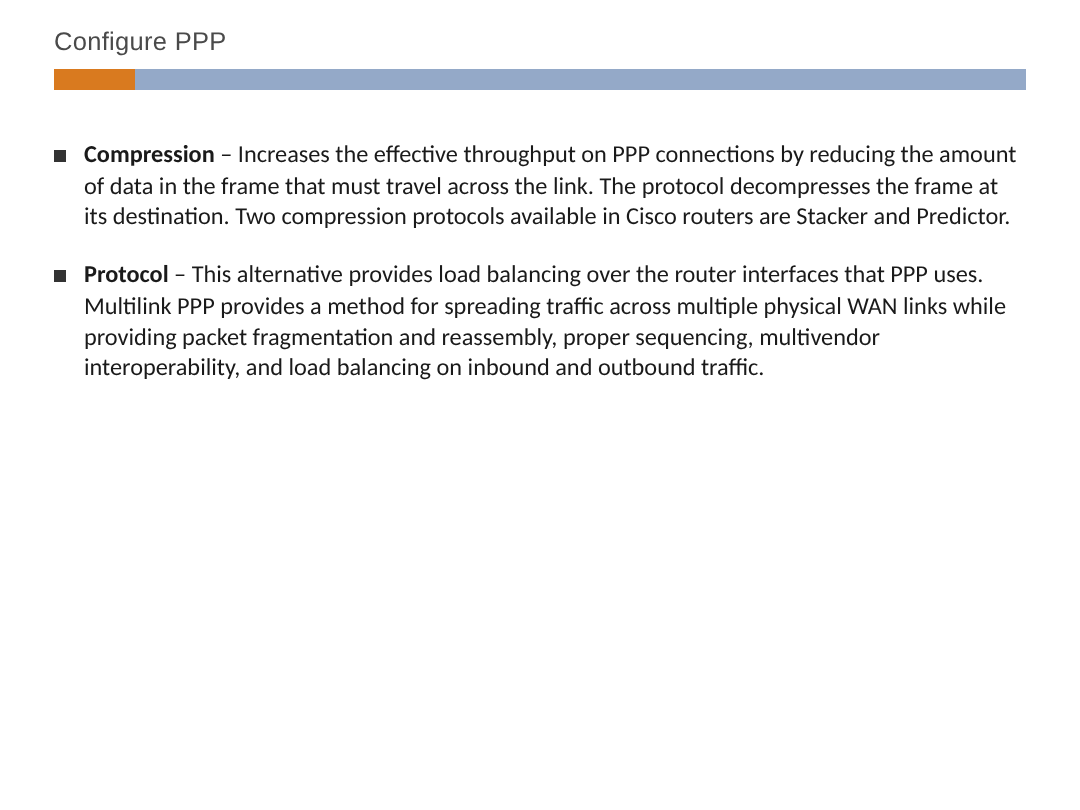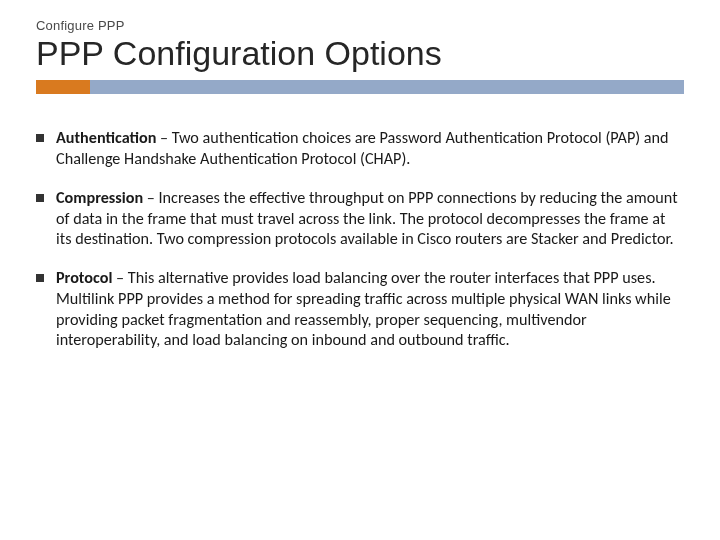--- a/index.html
+++ b/index.html
@@ -1,47 +1,40 @@
 <!DOCTYPE html>
 <html><head>
 <meta charset="utf-8">
 <style>
   * { box-sizing: border-box; margin: 0; padding: 0; }
   html, body { width: 720px; height: 540px; background: #fff; font-family: Calibri, "Segoe UI", Arial, sans-serif; color: #222; }
   .slide { width: 720px; height: 540px; position: relative; padding: 18px 36px 24px 36px; }
-  .pretitle { font-size: 13px; color: #4a4a4a; margin-bottom: 2px; font-family: Arial, sans-serif; letter-spacing: 0.2px; }
+  .pretitle { font-size: 17px; color: #4a4a4a; margin-bottom: 2px; font-family: Arial, sans-serif; letter-spacing: 0.2px; }
   .title { font-size: 34px; font-weight: 400; color: #262626; font-family: Arial, sans-serif; line-height: 1.1; }
   .accentbar { margin-top: 8px; height: 14px; width: 100%; display: flex; }
   .accentbar .orange { width: 54px; height: 14px; background: #d97a1f; }
   .accentbar .blue { flex: 1; height: 14px; background: #94a9c8; }
   .bullets { margin-top: 34px; padding: 0 4px 0 0; }
   .item { display: flex; align-items: flex-start; margin-bottom: 18px; font-size: 16.2px; line-height: 1.28; color: #1a1a1a; }
   .item .marker { width: 8px; height: 8px; background: #333; margin-top: 6px; margin-right: 12px; flex-shrink: 0; }
   .item .text { flex: 1; }
   .item .term { font-weight: 700; }
 </style>
 </head>
 <body>
 
 <div class="slide">
   <div class="pretitle">Configure PPP</div>
-  <div class="title">PPP Configuration Options</div>
   <div class="accentbar">
     <div class="orange"></div>
     <div class="blue"></div>
   </div>
 
   <div class="bullets">
 
-    <div class="item">
-      <div class="marker"></div>
-      <div class="text">
-        <span class="term">Authentication</span><span> – Two authentication choices are Password Authentication Protocol (PAP) and Challenge Handshake Authentication Protocol (CHAP).</span>
-      </div>
-    </div>
 
     <div class="item">
       <div class="marker"></div>
       <div class="text">
         <span class="term">Compression</span><span> – Increases the effective throughput on PPP connections by reducing the amount of data in the frame that must travel across the link. The protocol decompresses the frame at its destination. Two compression protocols available in Cisco routers are Stacker and Predictor.</span>
       </div>
     </div>
 
     <div class="item">
       <div class="marker"></div>

